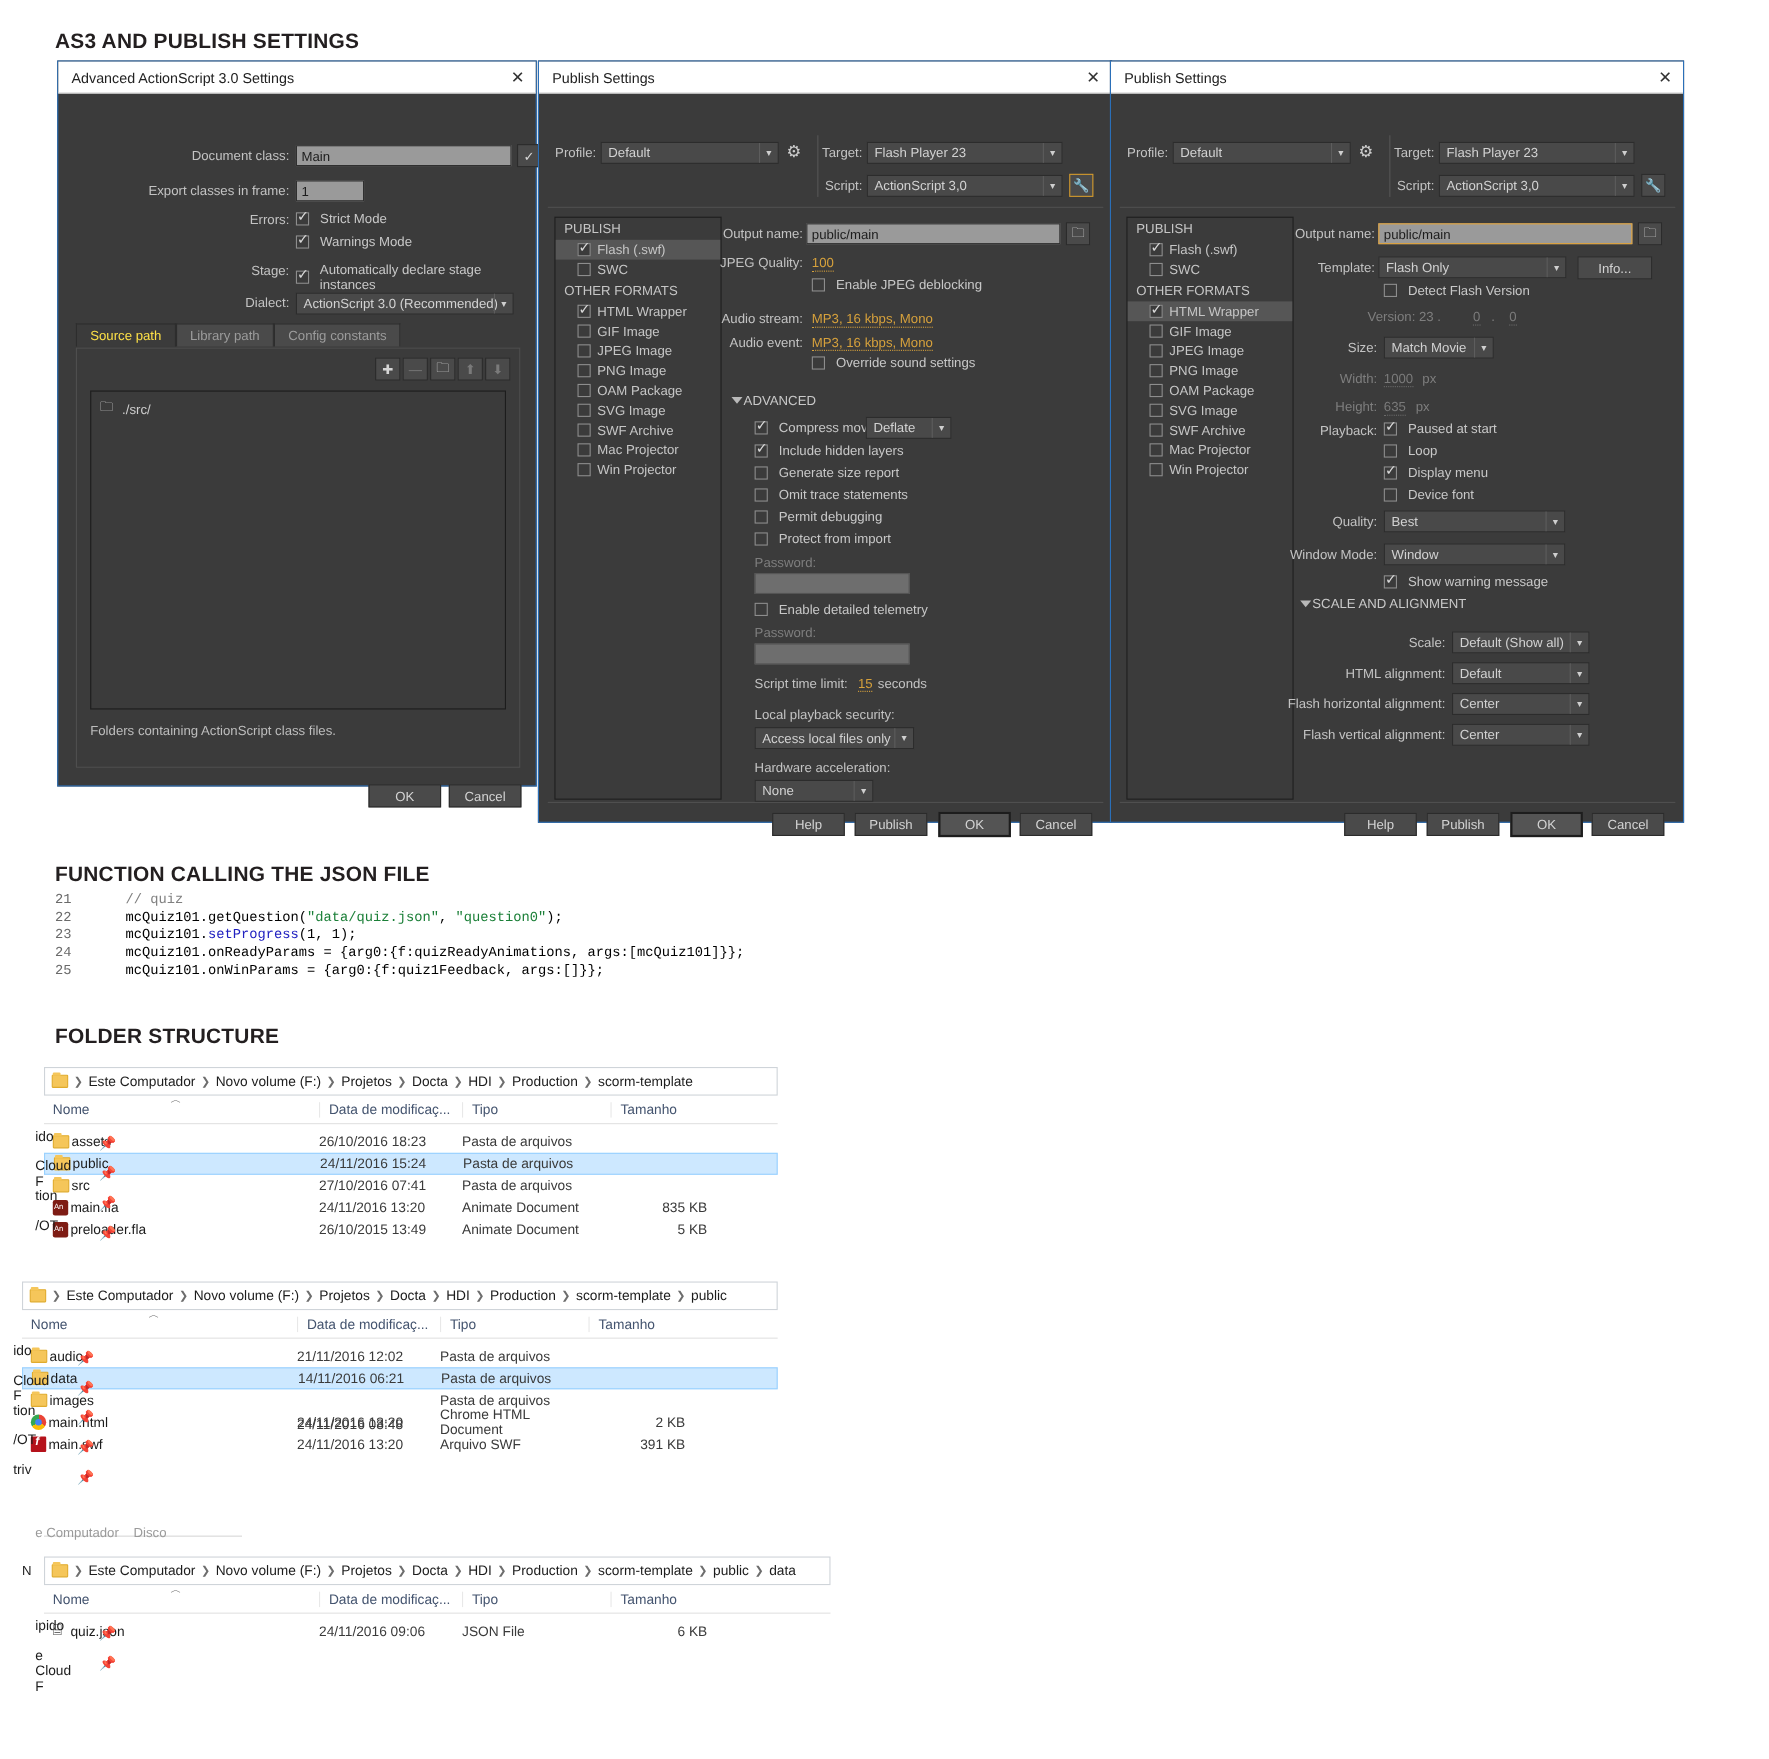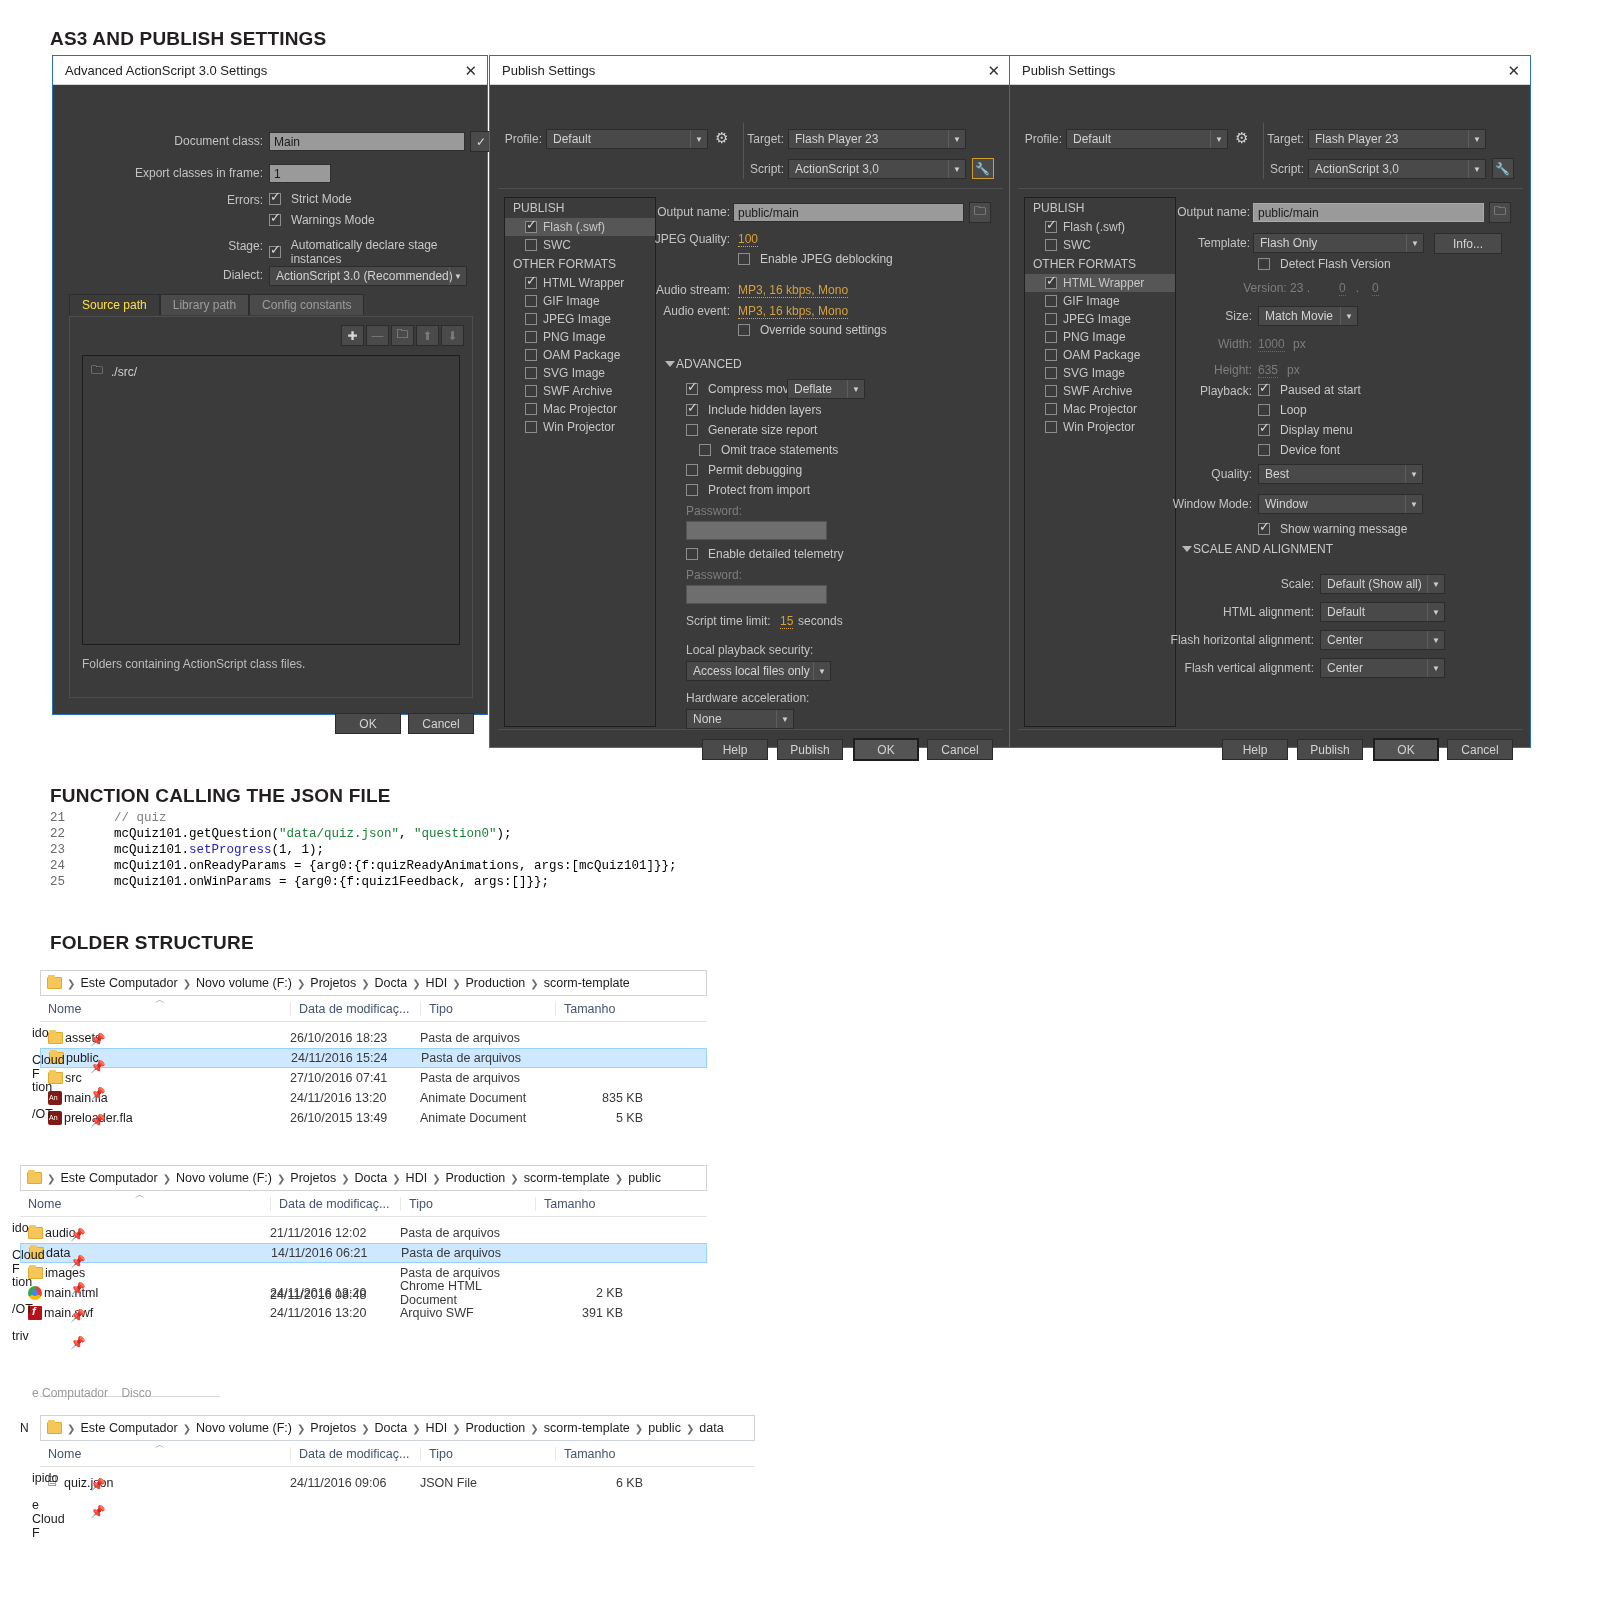--- a/index.html
+++ b/index.html
@@ -339,21 +339,21 @@
     </div>
 
     <div class="cbrow" style="position:absolute;left:196px;top:318px;">
         <span class="chk on"></span>
         <span>Include hidden layers</span>
       </div>
     <div class="cbrow" style="position:absolute;left:196px;top:338px;">
         <span class="chk"></span>
         <span>Generate size report</span>
       </div>
-    <div class="cbrow" style="position:absolute;left:196px;top:358px;margin-left:13px;">
+    <div class="cbrow" style="position:absolute;left:196px;top:358px;">
         <span class="chk"></span>
         <span>Omit trace statements</span>
       </div>
     <div class="cbrow" style="position:absolute;left:196px;top:378px;">
         <span class="chk"></span>
         <span>Permit debugging</span>
       </div>
     <div class="cbrow" style="position:absolute;left:196px;top:398px;">
         <span class="chk"></span>
         <span>Protect from import</span>

